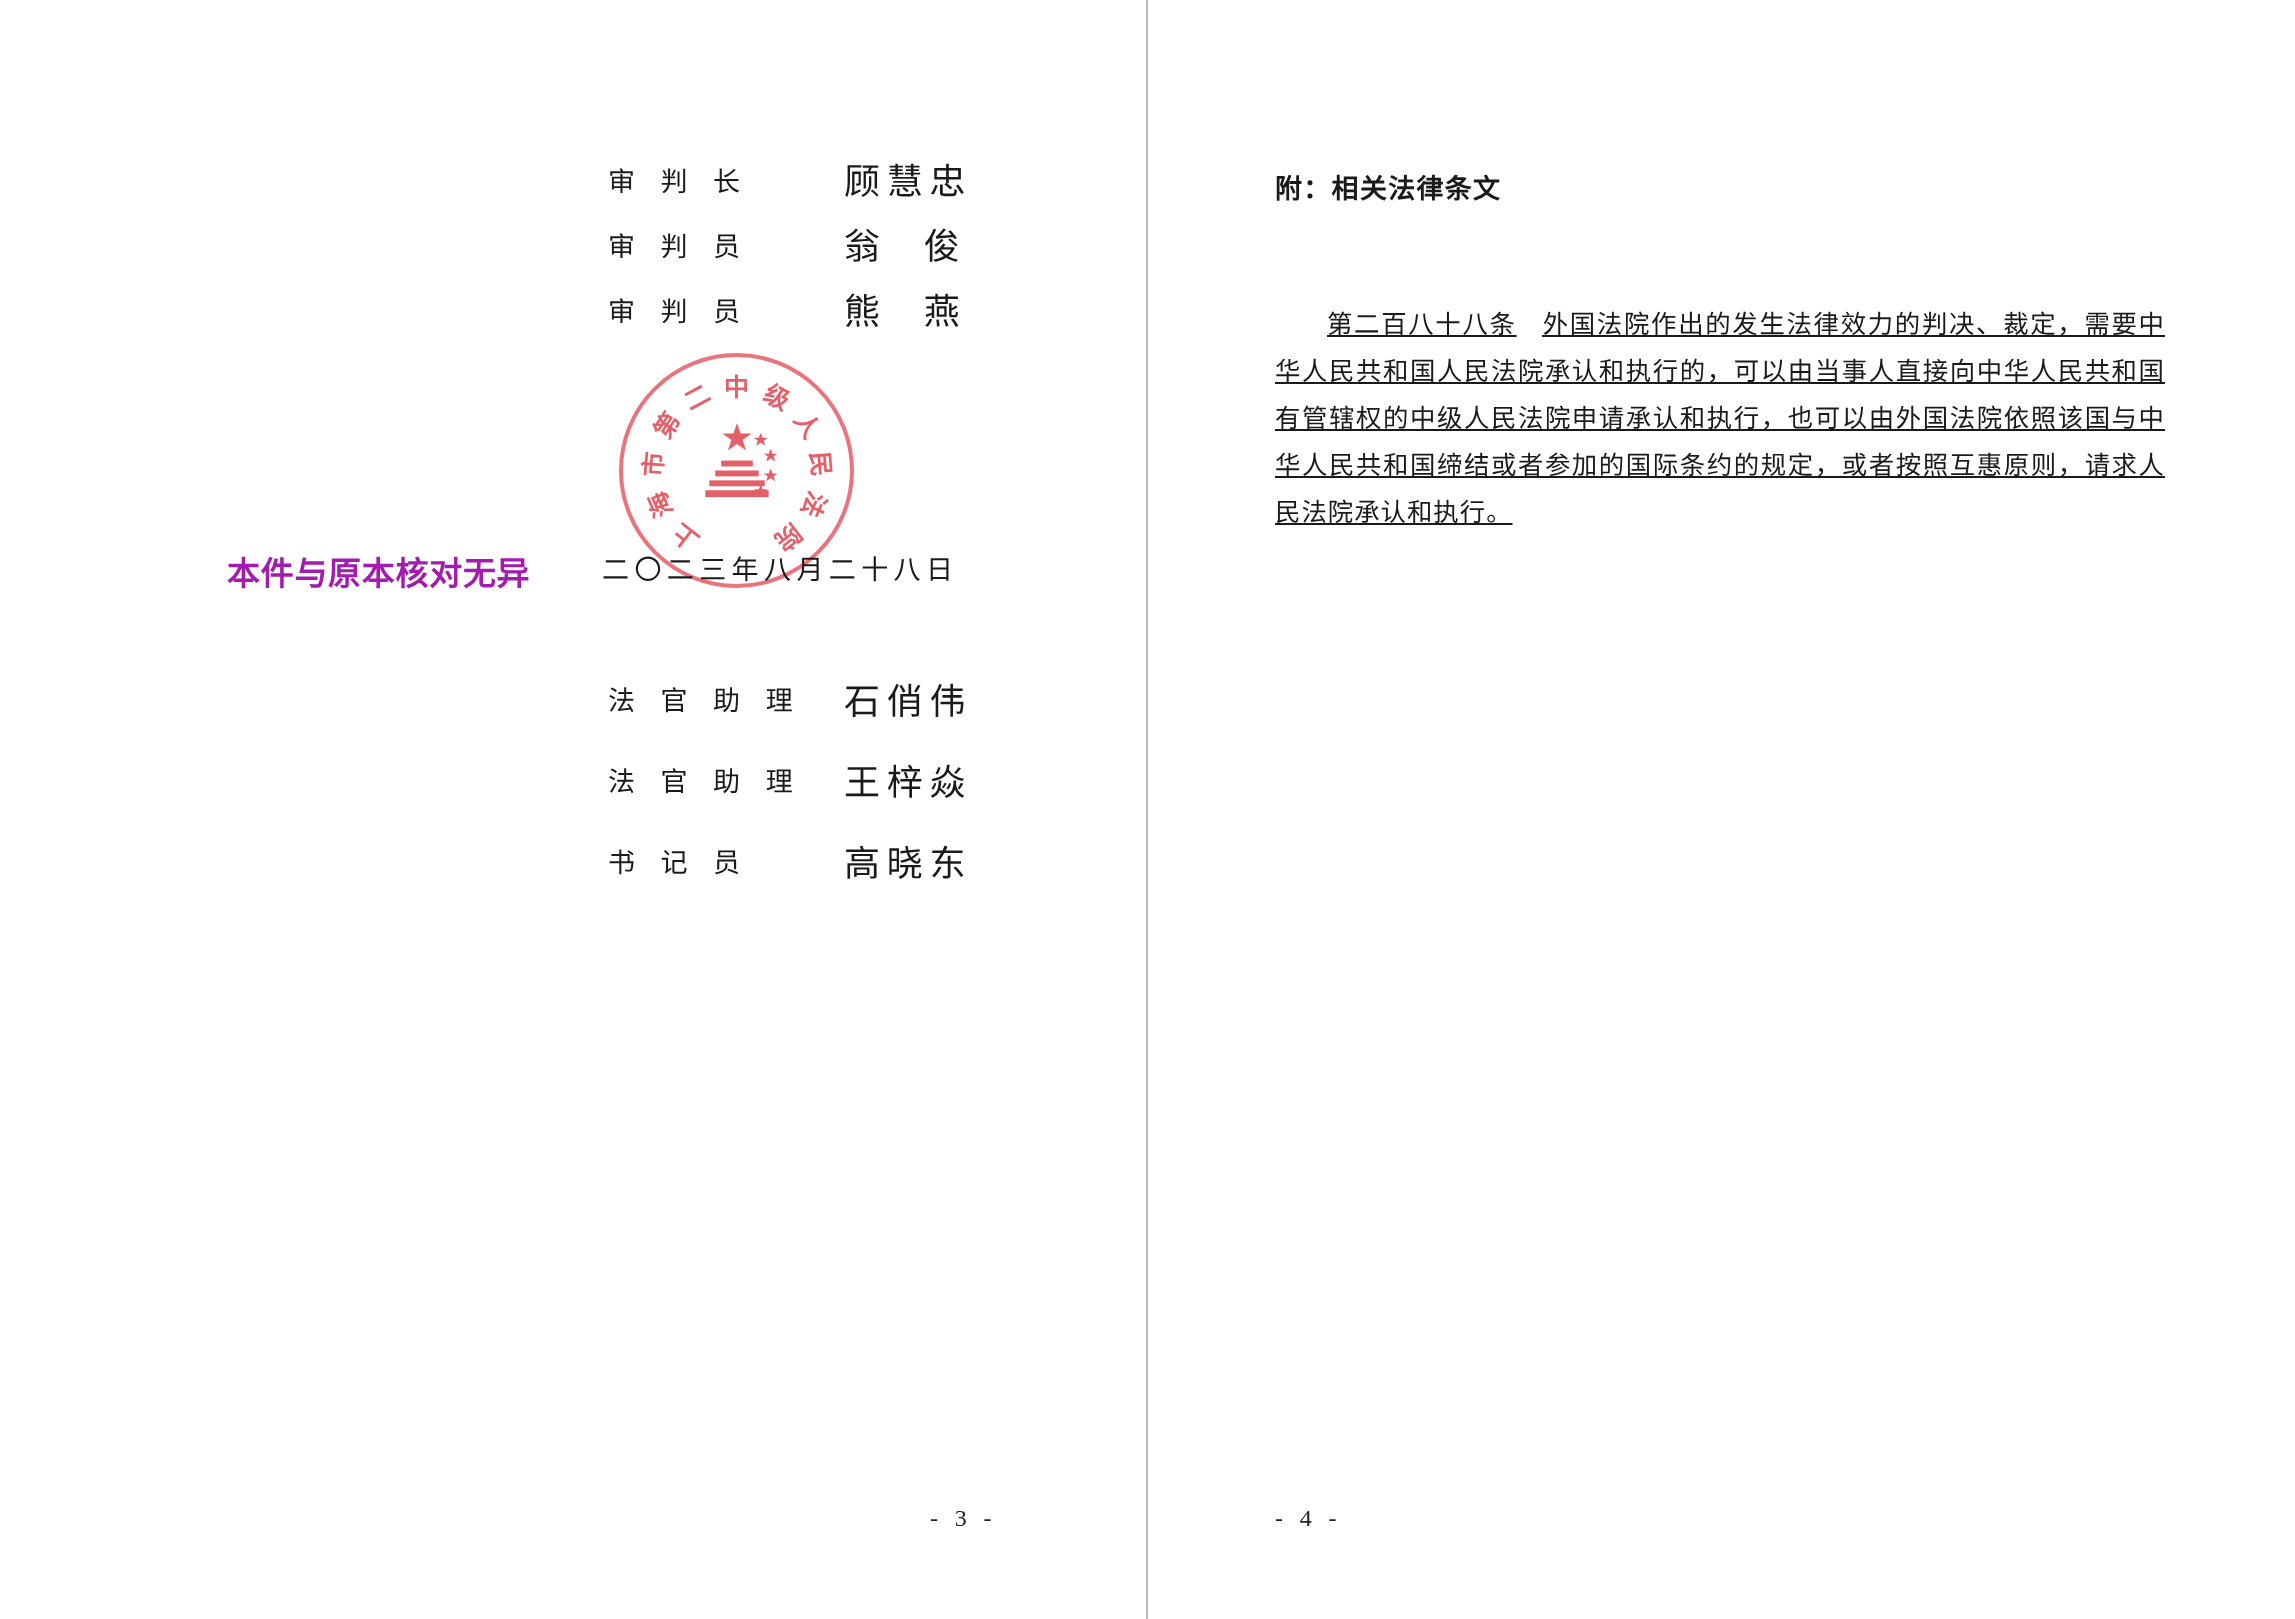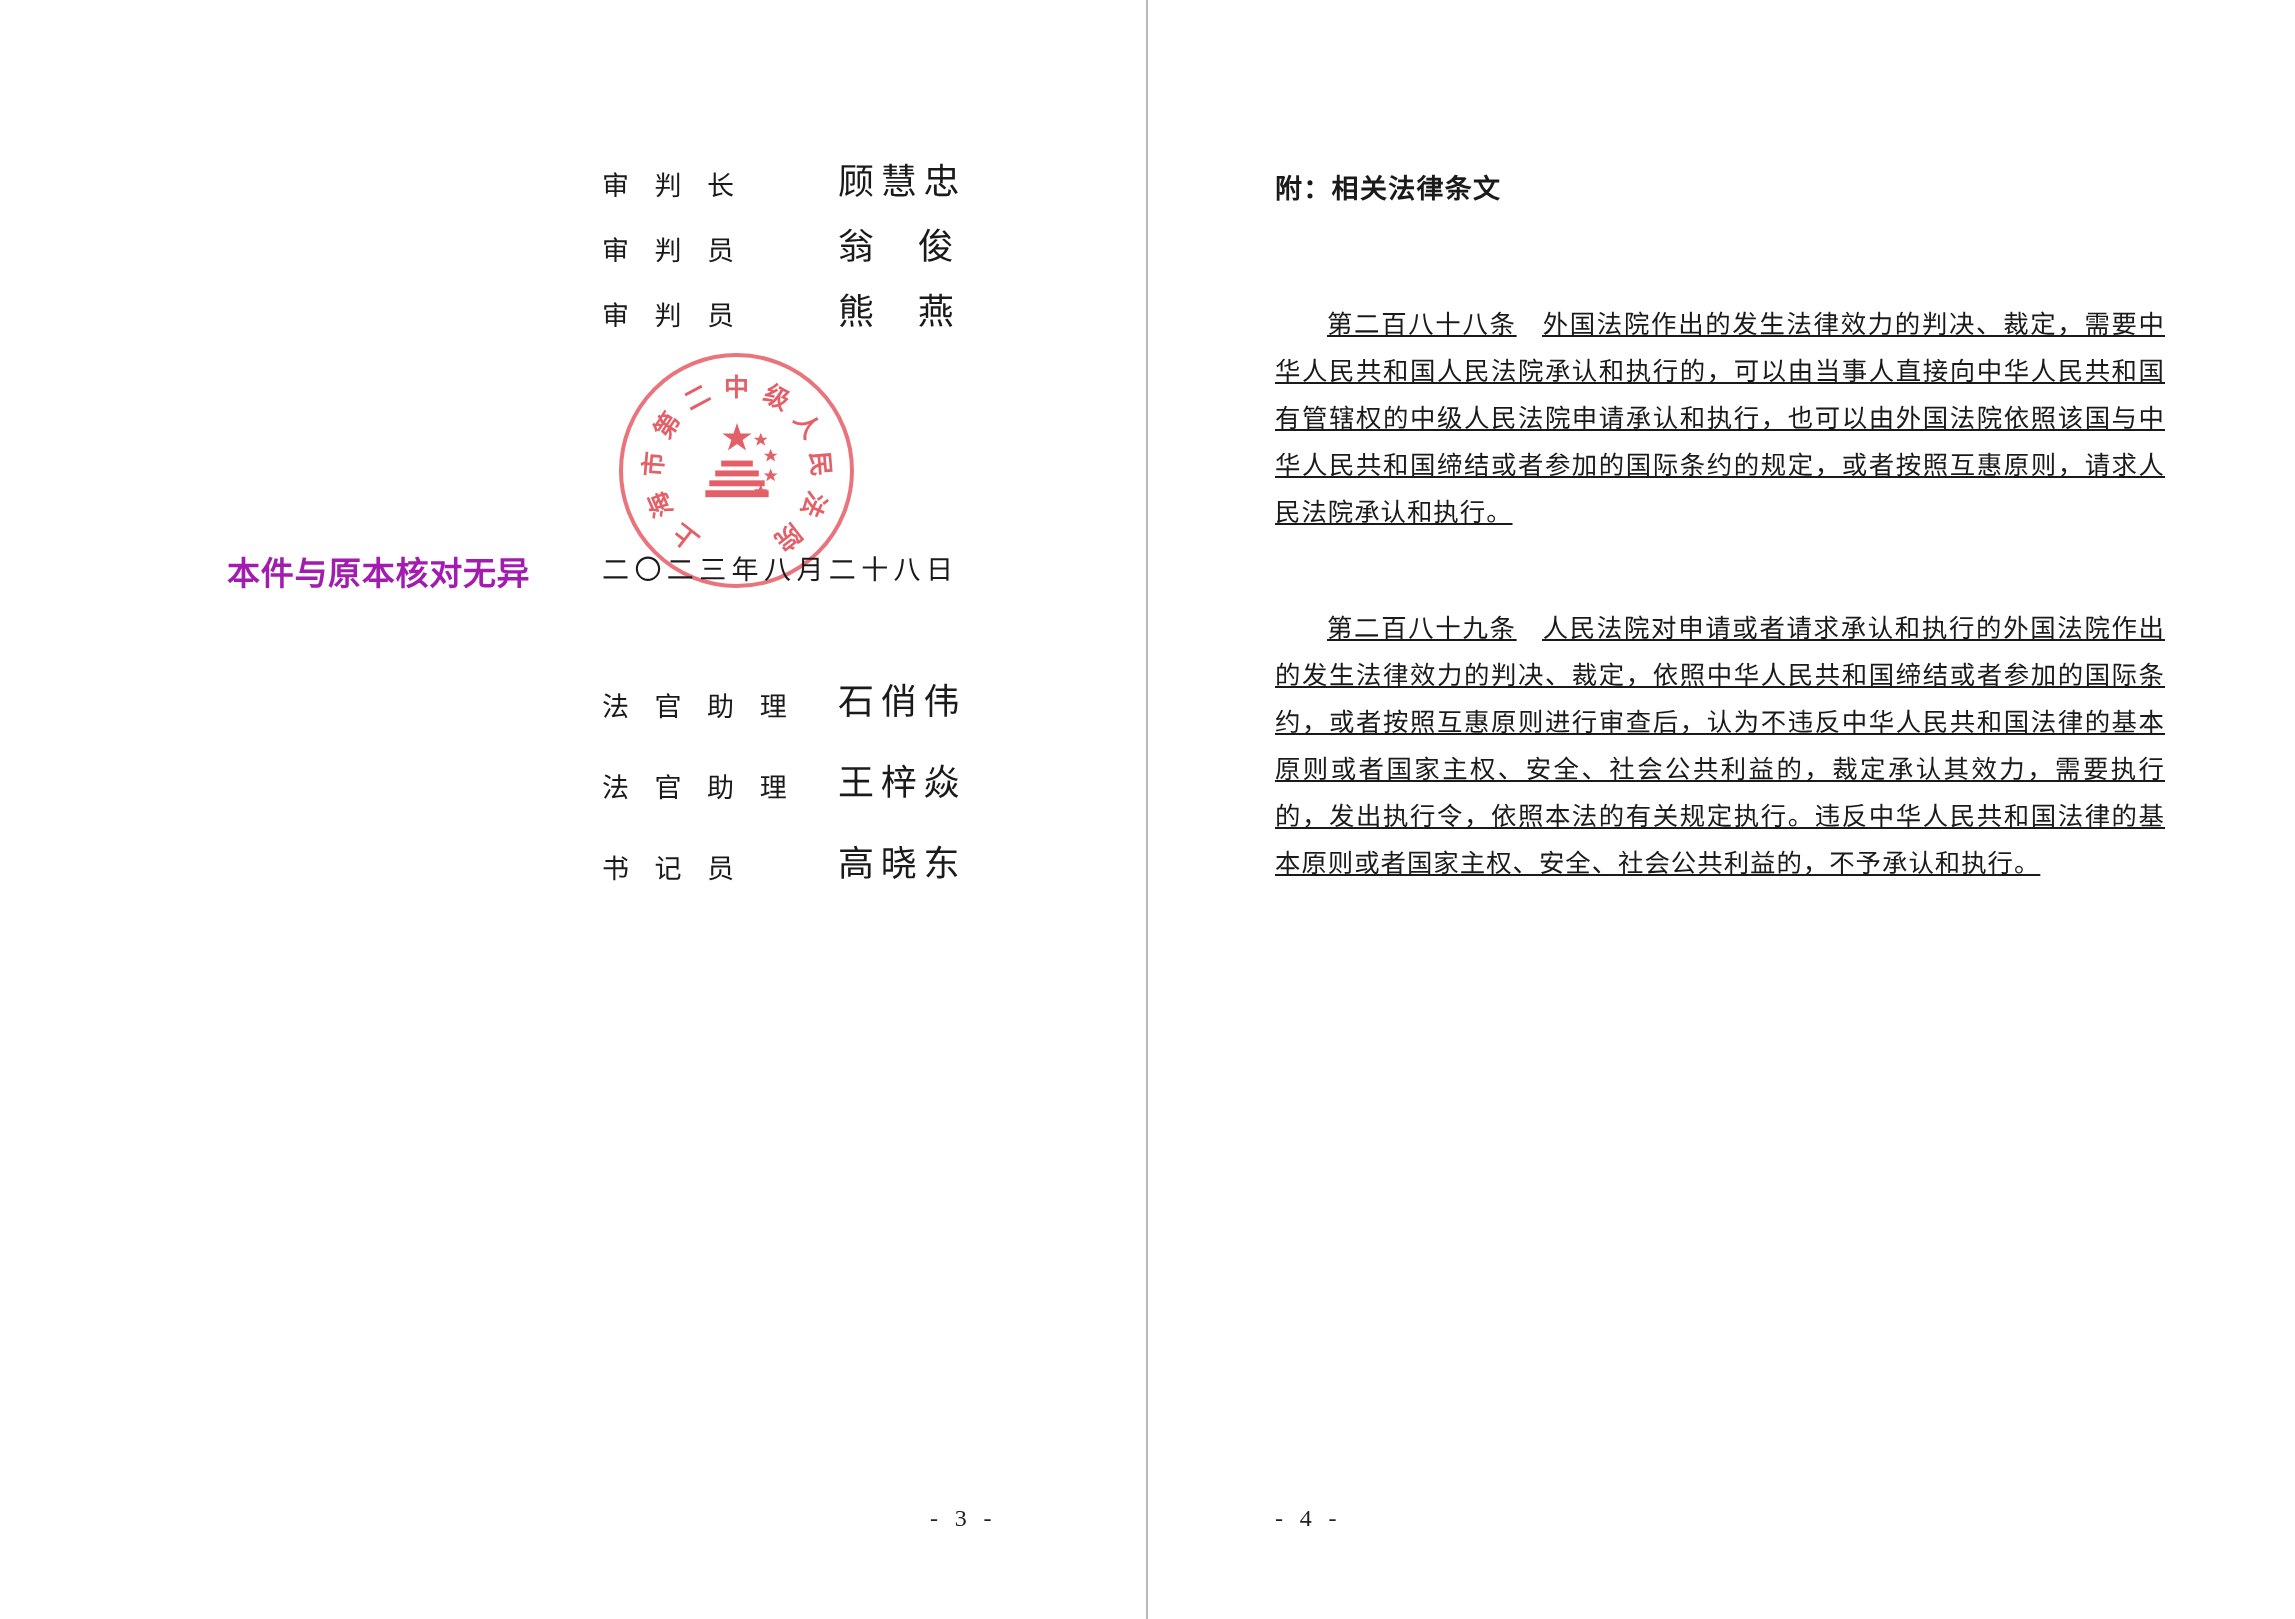--- a/index.html
+++ b/index.html
@@ -41,23 +41,24 @@
   
   .signature-block {
     position: absolute;
     left: 602px;
     top: 164px;
     font-size: 27px;
     line-height: 1.0;
   }
   .sig-row {
     display: flex;
-    align-items: flex-end;
+    align-items: center;
     margin-bottom: 29px;
     white-space: nowrap;
+    margin-left: 6px;
   }
   .sig-role {
     width: 174px;
     letter-spacing: 9.4px;
     font-size: 27px;
   }
   .sig-name {
     font-size: 36px;
     letter-spacing: 6.7px;
     margin-left: 62px;
@@ -259,21 +260,18 @@
 
   <div class="page page-right">
 
     <div class="attach-title">附：相关法律条文</div>
 
 
     <div class="article" id="article-288">
       <span class="indent"></span><span>第二百八十八条</span><span class="gap"></span><span>外国法院作出的发生法律效力的判决、裁定，需要中华人民共和国人民法院承认和执行的，可以由当事人直接向中华人民共和国有管辖权的中级人民法院申请承认和执行，也可以由外国法院依照该国与中华人民共和国缔结或者参加的国际条约的规定，或者按照互惠原则，请求人民法院承认和执行。</span>
     </div>
 
-    <div class="article" id="article-289">
-      <span class="indent"></span><span>第二百八十九条</span><span class="gap"></span><span>人民法院对申请或者请求承认和执行的外国法院作出的发生法律效力的判决、裁定，依照中华人民共和国缔结或者参加的国际条约，或者按照互惠原则进行审查后，认为不违反中华人民共和国法律的基本原则或者国家主权、安全、社会公共利益的，裁定承认其效力，需要执行的，发出执行令，依照本法的有关规定执行。违反中华人民共和国法律的基本原则或者国家主权、安全、社会公共利益的，不予承认和执行。</span>
-    </div>
 
     <div class="page-number">- 4 -</div>
   </div>
 
 </div>
 
 
 </body></html>

